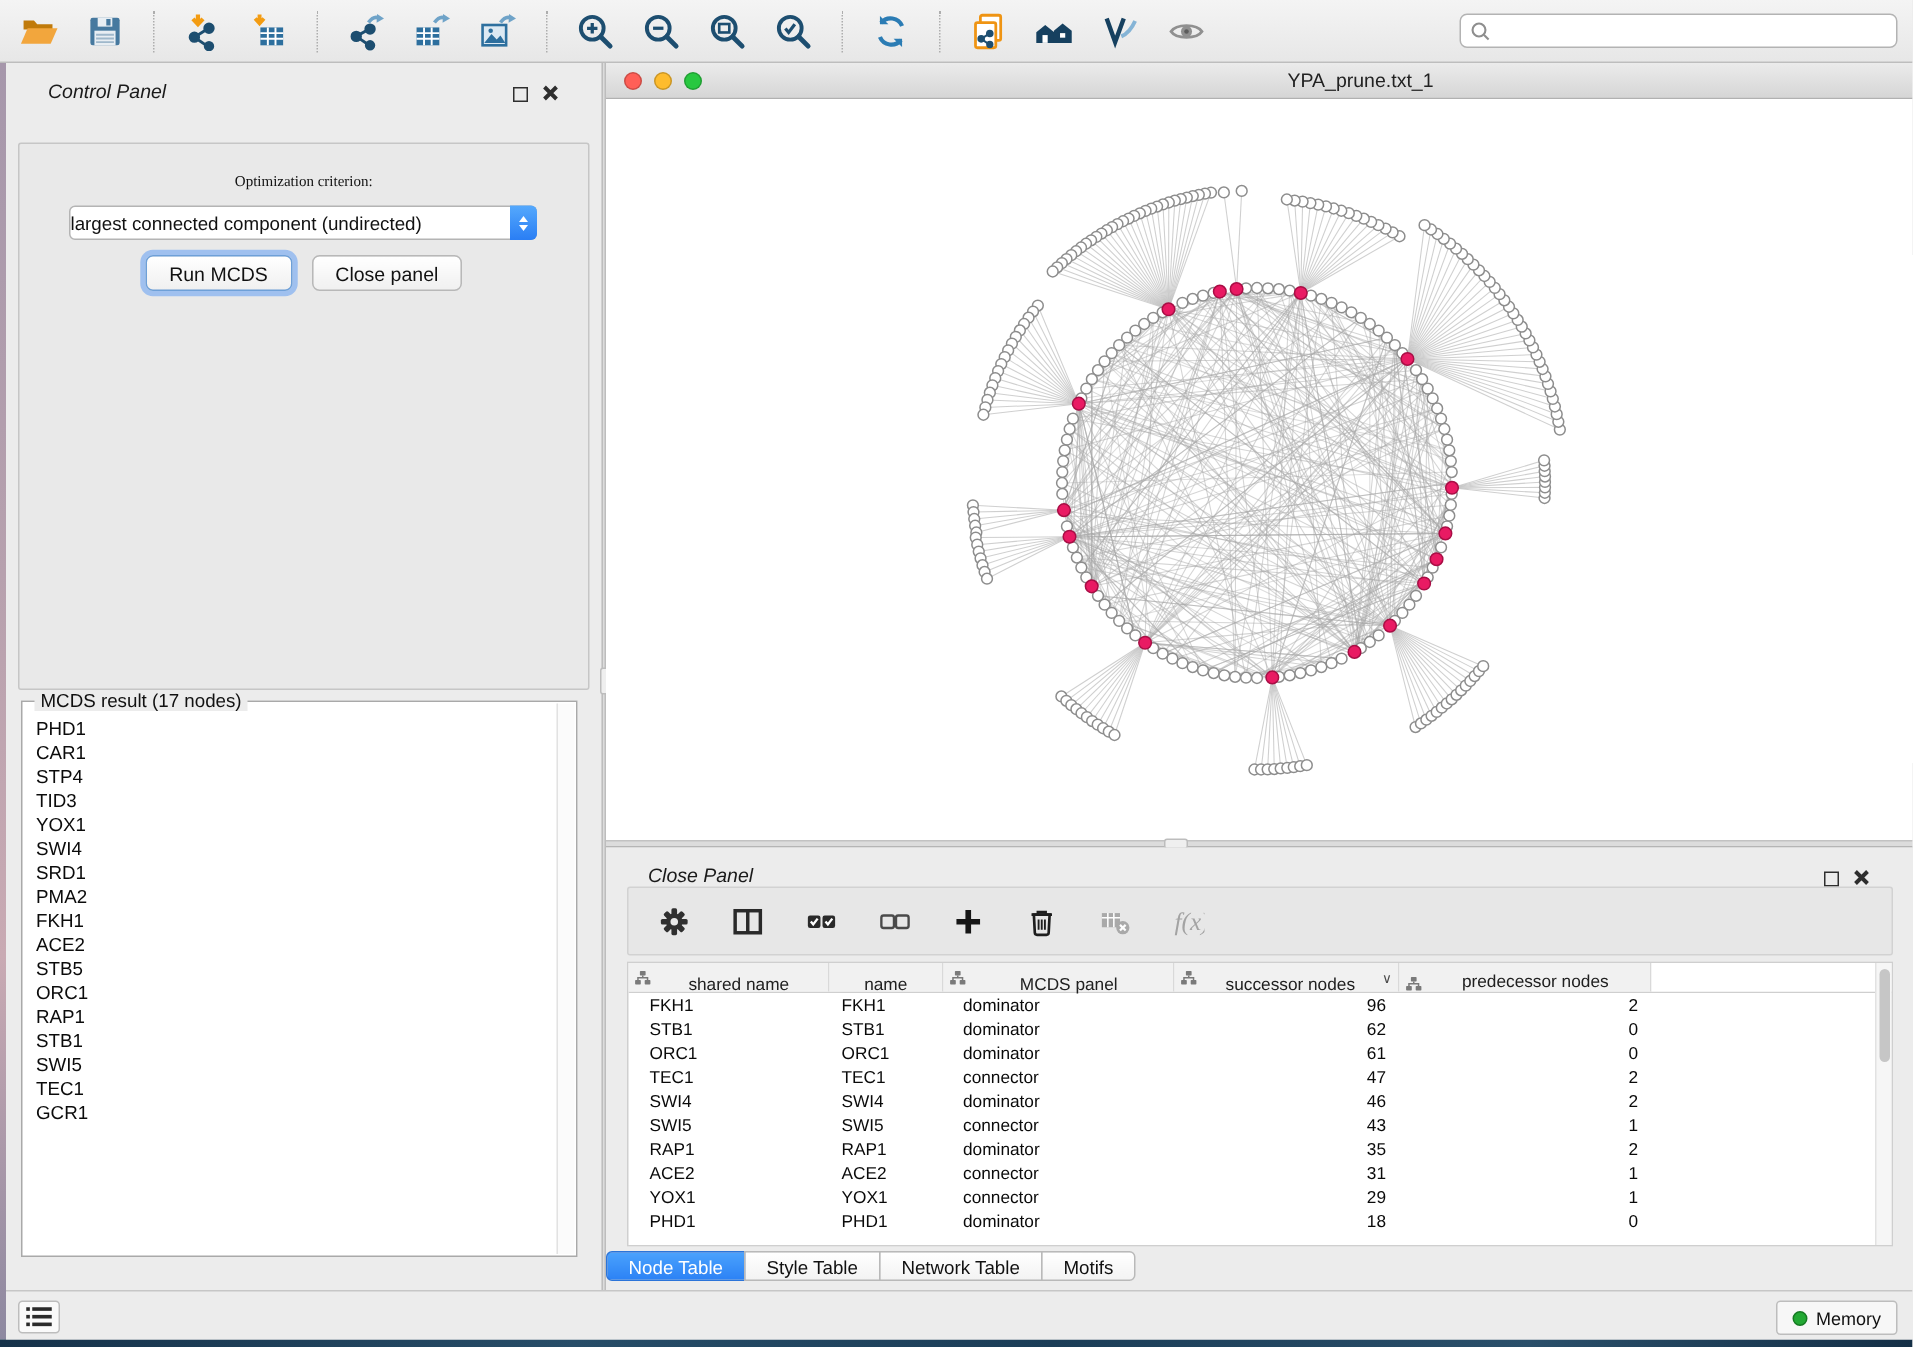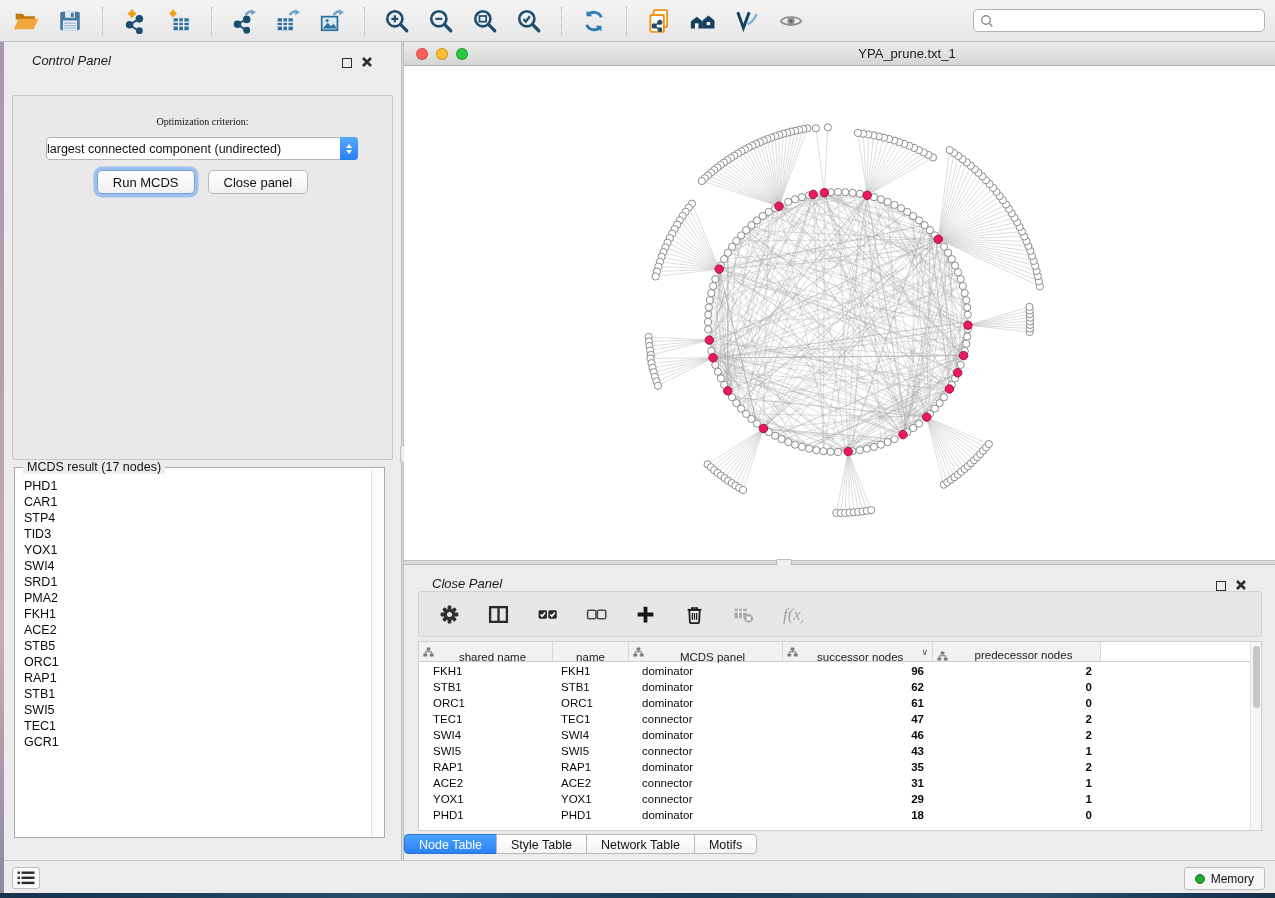--- a/index.html
+++ b/index.html
@@ -97,21 +97,21 @@
   .th { background:#f1f1f1; border-right:1px solid #d9d9d9; display:flex; align-items:center; padding:0 4px; font-size:11.5px; color:#202020; }
   .th .lbl { flex:1; text-align:center; white-space:nowrap;margin-top:10px; }
   .th.filler { background:#fff; border-right:none; flex:1; }
   .sort-arrow { font-size:9px; color:#4a4a4a; margin-left:2px; }
   #table-body { position:absolute; top:21px; left:0; right:11px; bottom:0; }
   .tr { display:flex; height:16px; align-items:center; }
   .td { font-size:11.5px; color:#0a0a0a; white-space:nowrap; overflow:hidden; }
   .td.c0 { padding-left:14px; }
   .td.c1 { padding-left:8px; }
   .td.c2 { padding-left:13px; }
-  .td.num { text-align:right; padding-right:9px;font-weight:bold; }
+  .td.num { text-align:right; padding-right:9px; }
   #table-vscroll { position:absolute; right:0; top:0; bottom:0; width:11px; background:#f6f6f6; border-left:1px solid #e2e2e2; }
   #table-vscroll .thumb { position:absolute; left:1.5px; top:4px; width:7px; height:62px; background:#c6c6c6; border-radius:4px; }
 
   #table-tabs { position:absolute; left:0; top:269px; width:100%; display:flex; justify-content:flex-start; }
   #table-tabs .seg-tab { font-size:12.5px; height:20px; line-height:20px; }
 
   
   #status-bar { position:absolute; left:4px; top:860px; width:1271px; height:33px; background:#ececec; border-top:1px solid #c6c6c6; }
   #panels-btn { position:absolute; left:8px; top:6px; width:28px; height:22px; background:#fafafa;
     border:1px solid #bdbdbd; border-radius:3px; display:flex; align-items:center; justify-content:center; }

